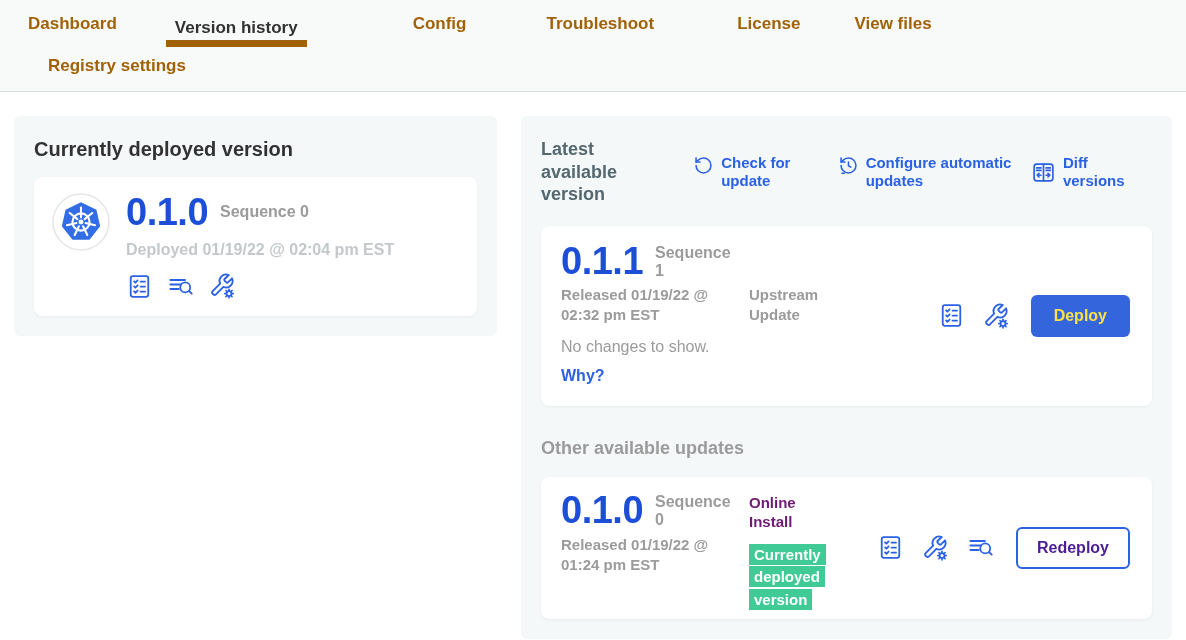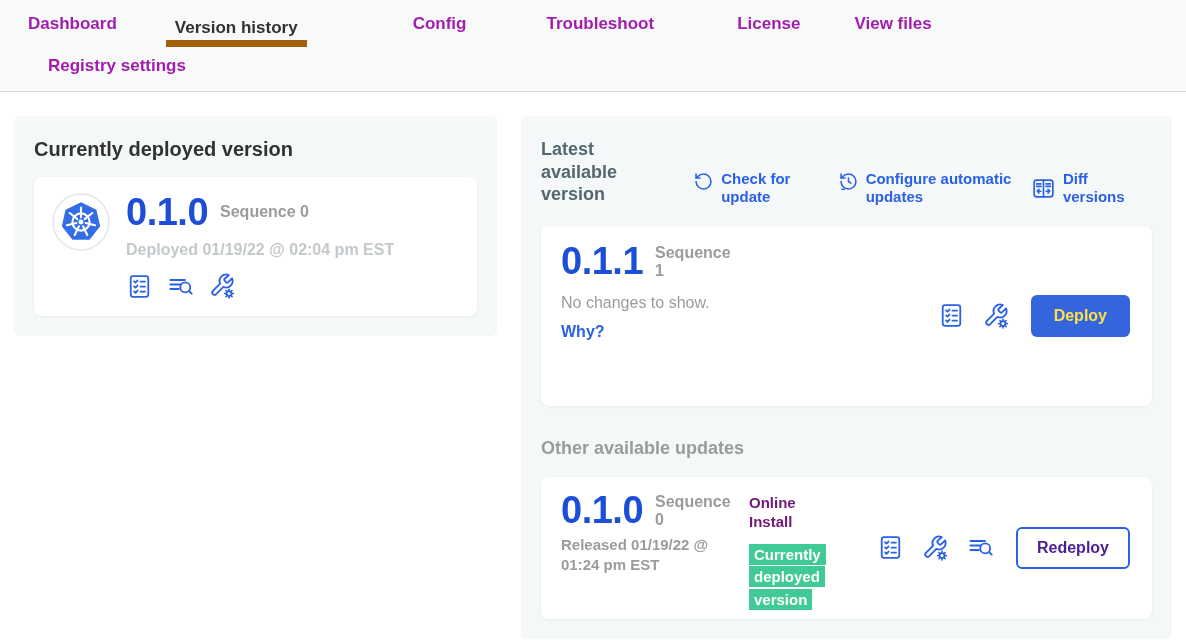--- a/index.html
+++ b/index.html
@@ -2,21 +2,21 @@
 <html><head>
 <meta charset="utf-8">
 <style>
   * { margin:0; padding:0; box-sizing:border-box; }
   html,body { width:1186px; height:640px; background:#fff;
     font-family:"Liberation Sans","DejaVu Sans",sans-serif; color:#323232; overflow:hidden; }
 
   
   .app-header { background:#f8f9f9; border-bottom:1px solid #d8dddd; padding-top:14px; }
   .tabs-row1 { display:flex; align-items:flex-end; }
-  .tab { font-size:17px; font-weight:700; color:#a21caf; padding-bottom:13px; cursor:pointer; white-space:nowrap; }
+  .tab { font-size:17px; font-weight:700; color:#a16207; padding-bottom:13px; cursor:pointer; white-space:nowrap; }
   .tab.t0 { margin-left:28px; }
   .tab.t1 { margin-left:49px; padding-left:9px; padding-right:9px; color:#323232;
             border-bottom:7px solid #a16207; padding-bottom:2px; }
   .tab.t2 { margin-left:106px; }
   .tab.t3 { margin-left:80px; }
   .tab.t4 { margin-left:83px; }
   .tab.t5 { margin-left:54px; }
   .tabs-row2 { padding:9px 0 15px 48px; }
 
   
@@ -32,21 +32,21 @@
   .k8s-badge { width:58px; height:58px; flex:0 0 58px; }
   .version-row { display:flex; align-items:center; }
   .version-big { font-size:38px; font-weight:700; color:#1d4ed8; letter-spacing:-0.5px; line-height:1; }
   .seq { font-size:16px; font-weight:600; color:#9b9b9b; margin-left:12px; }
   .seq.wrap { max-width:80px; line-height:1.15; margin-top:2px; align-self:flex-start; }
   .deployed-ts { font-size:16px; font-weight:600; color:#c3c8cb; margin-top:10px; }
   .icon-row { display:flex; gap:13px; margin-top:13px; align-items:center; }
   .icon-btn { color:#2b61e4; display:inline-flex; cursor:pointer; }
 
   
-  .right-head { display:flex; align-items:flex-end; }
+  .right-head { display:flex; align-items:center; }
   .right-head h2 { font-size:18px; font-weight:700; color:#55686f; width:128px; line-height:1.25; }
   .head-link { display:flex; gap:7px; color:#2b61e4; font-size:15px; font-weight:700;
     line-height:1.2; cursor:pointer; align-items:flex-start; }
   .head-link .txt { display:inline-block; }
   .link-check { margin-left:26px; }
   .link-check .txt { max-width:84px; }
   .link-config { margin-left:34px; }
   .link-config .txt { max-width:168px; }
   .link-diff { margin-left:auto; align-items:center; }
   .head-link svg { flex:0 0 auto; margin-top:1px; }
@@ -203,20 +203,24 @@
         </svg>
         <span class="txt">Diff versions</span>
       </span>
     </div>
 
     <div class="vcard latest-card">
       <div class="version-row">
         <span class="version-big">0.1.1</span>
         <span class="seq wrap">Sequence 1</span>
       </div>
+      <div class="meta-row">
+        <p class="released">Released 01/19/22 @ 02:32 pm EST</p>
+        <p class="source">Upstream Update</p>
+      </div>
       <p class="no-changes">No changes to show.</p>
       <span class="why-link">Why?</span>
       <div class="actions">
         <span class="icon-btn icon-slot">
             <svg width="27" height="27" viewBox="0 0 24 24" fill="none" stroke="currentColor" stroke-width="1.6" stroke-linecap="round" stroke-linejoin="round">
     <rect x="4.2" y="2.8" width="15.6" height="18.4" rx="2"></rect>
     <polyline points="7.2,7.4 8.4,8.6 10.3,6.6"></polyline>
               <line x1="12.9" y1="7.6" x2="16.9" y2="7.6"></line>
     <polyline points="7.2,11.9 8.4,13.1 10.3,11.1"></polyline>
               <line x1="12.9" y1="12.1" x2="16.9" y2="12.1"></line>

